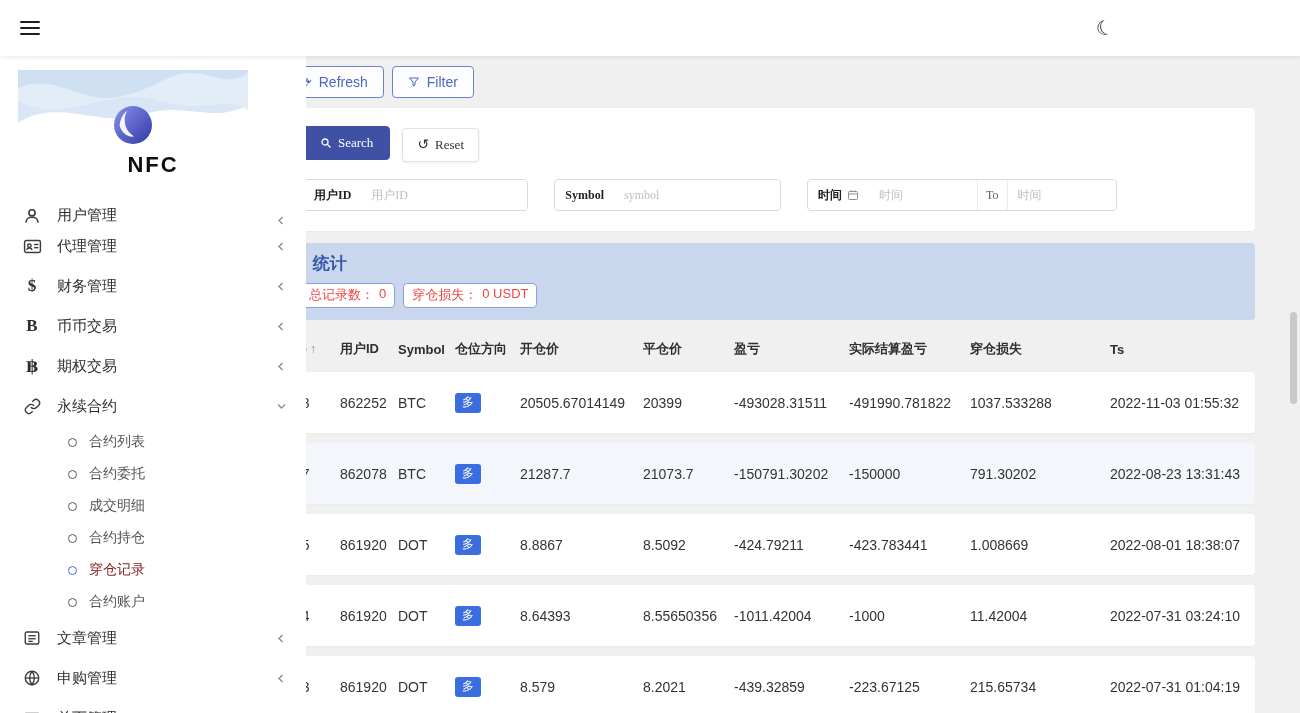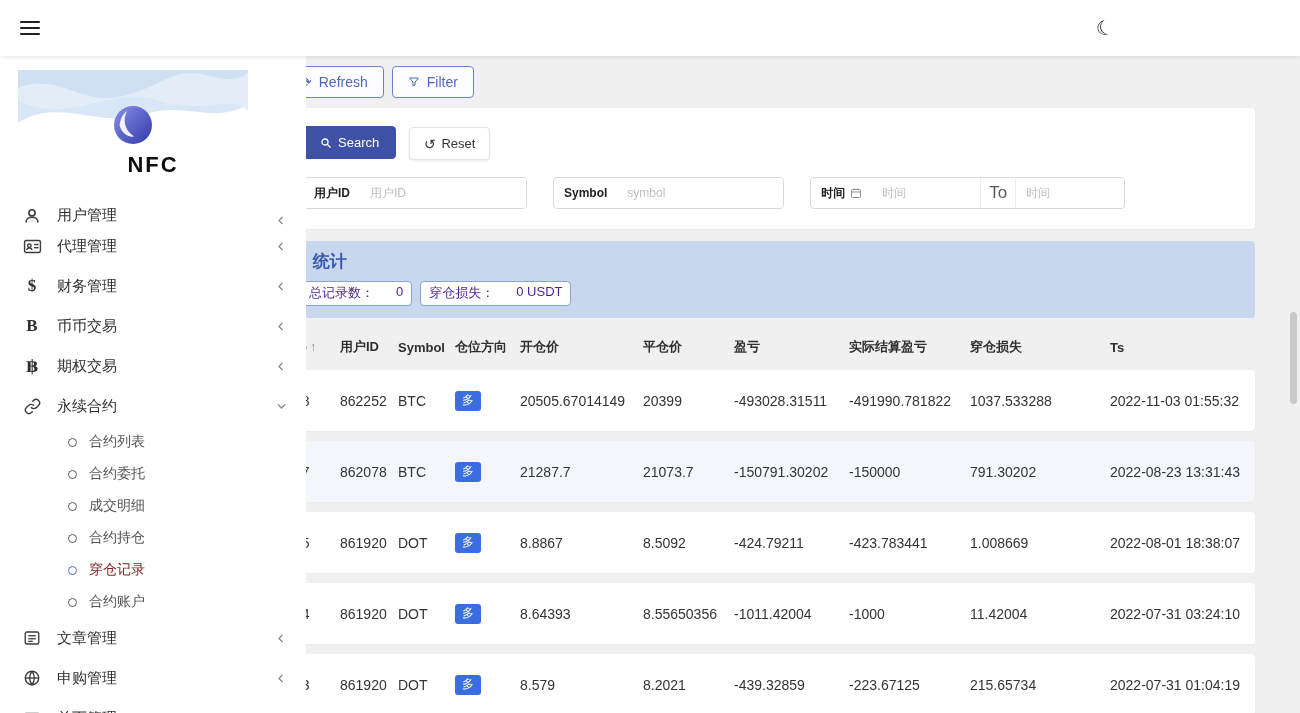--- a/index.html
+++ b/index.html
@@ -36,45 +36,45 @@
 
   
   .main { position:absolute; top:56px; left:266px; right:0; bottom:0; padding:10px 45px 0 18px; overflow:hidden; }
 
   .toolbar { display:flex; gap:8px; }
   .btn-outline { display:inline-flex; align-items:center; gap:7px; background:#fdfdff;
                  border:1px solid #6b82cc; color:#4c68c0; font-size:14px; border-radius:4px;
                  padding:7px 15px; cursor:pointer; font-family:inherit; }
   .btn-outline .bicon { font-size:14px; line-height:1; }
 
-  .card { background:#fff; border-radius:4px; box-shadow:0 1px 2px rgba(0,0,0,.04); }
+  .card { background:#fff; border-radius:4px; box-shadow:0 1px 2px rgba(0,0,0,.04);font-family:Liberation Serif, serif; }
   .filter-card { margin-top:10px; padding:18px 19px 20px; }
   .btn-primary { display:inline-flex; align-items:center; gap:6px; background:#3f51a5; border:1px solid #3f51a5;
                  color:#fff; font-size:13px; border-radius:4px; padding:8px 16px; cursor:pointer; font-family:inherit; }
   .btn-plain { display:inline-flex; align-items:center; gap:6px; background:#fff; border:1px solid #e3e3e3;
                color:#333; font-size:13px; border-radius:4px; padding:8px 14px; margin-left:8px; cursor:pointer;
                box-shadow:0 1px 3px rgba(0,0,0,.08); font-family:inherit; }
   .btn-plain .bicon { font-size:14px; line-height:1; }
 
   .fields { display:flex; gap:26px; margin-top:17px; }
   .igroup { display:inline-flex; align-items:stretch; height:32px; border:1px solid #d9d9d9; border-radius:4px;
             background:#fff; overflow:hidden; }
   .ilabel { display:flex; align-items:center; gap:5px; padding:0 10px; font-size:12px; font-weight:700; color:#1f1f1f; white-space:nowrap; }
   .iinput { border:none; outline:none; font-size:12px; padding:0 10px; width:166px; color:#333; font-family:inherit; }
   .iinput.time { width:108px; }
   .iinput::placeholder { color:#bfbfbf; }
-  .ito { display:flex; align-items:center; padding:0 8px; font-size:17px; color:#5a5a5a;
+  .ito { display:flex; align-items:center; padding:0 8px; font-size:12px; color:#5a5a5a;
          border-left:1px solid #ededed; border-right:1px solid #ededed; }
 
   
   .stats { margin-top:12px; background:#c9d7ee; border-radius:4px; padding:9px 16px 12px; }
   .stats-title { display:flex; align-items:center; gap:8px; font-size:17px; font-weight:700; color:#3757a8; }
   .info-i { font-family:"Liberation Serif","DejaVu Serif",serif; font-style:italic; font-weight:700; font-size:17px; }
   .stat-badges { display:flex; gap:8px; margin-top:8px; }
-  .stat-badge { display:inline-flex; gap:22px; background:#fff; border:1px solid #88a4d6; color:#4c1d95;
+  .stat-badge { display:inline-flex; gap:5px; background:#fff; border:1px solid #88a4d6; color:#ef4444;
                 font-size:13px; padding:2px 8px 3px; border-radius:4px; }
 
   
   .table { margin-top:6px; }
   .t-head, .t-row { display:grid;
       grid-template-columns:46px 58px 57px 65px 123px 91px 115px 121px 140px 1fr;
       align-items:center; padding:0 10px; }
   .t-head { height:46px; font-size:13px; font-weight:700; color:#2f2f2f; }
   .hcell { display:flex; align-items:center; gap:3px; }
   .sort { font-size:12px; color:#8a8a8a; font-weight:400; }

